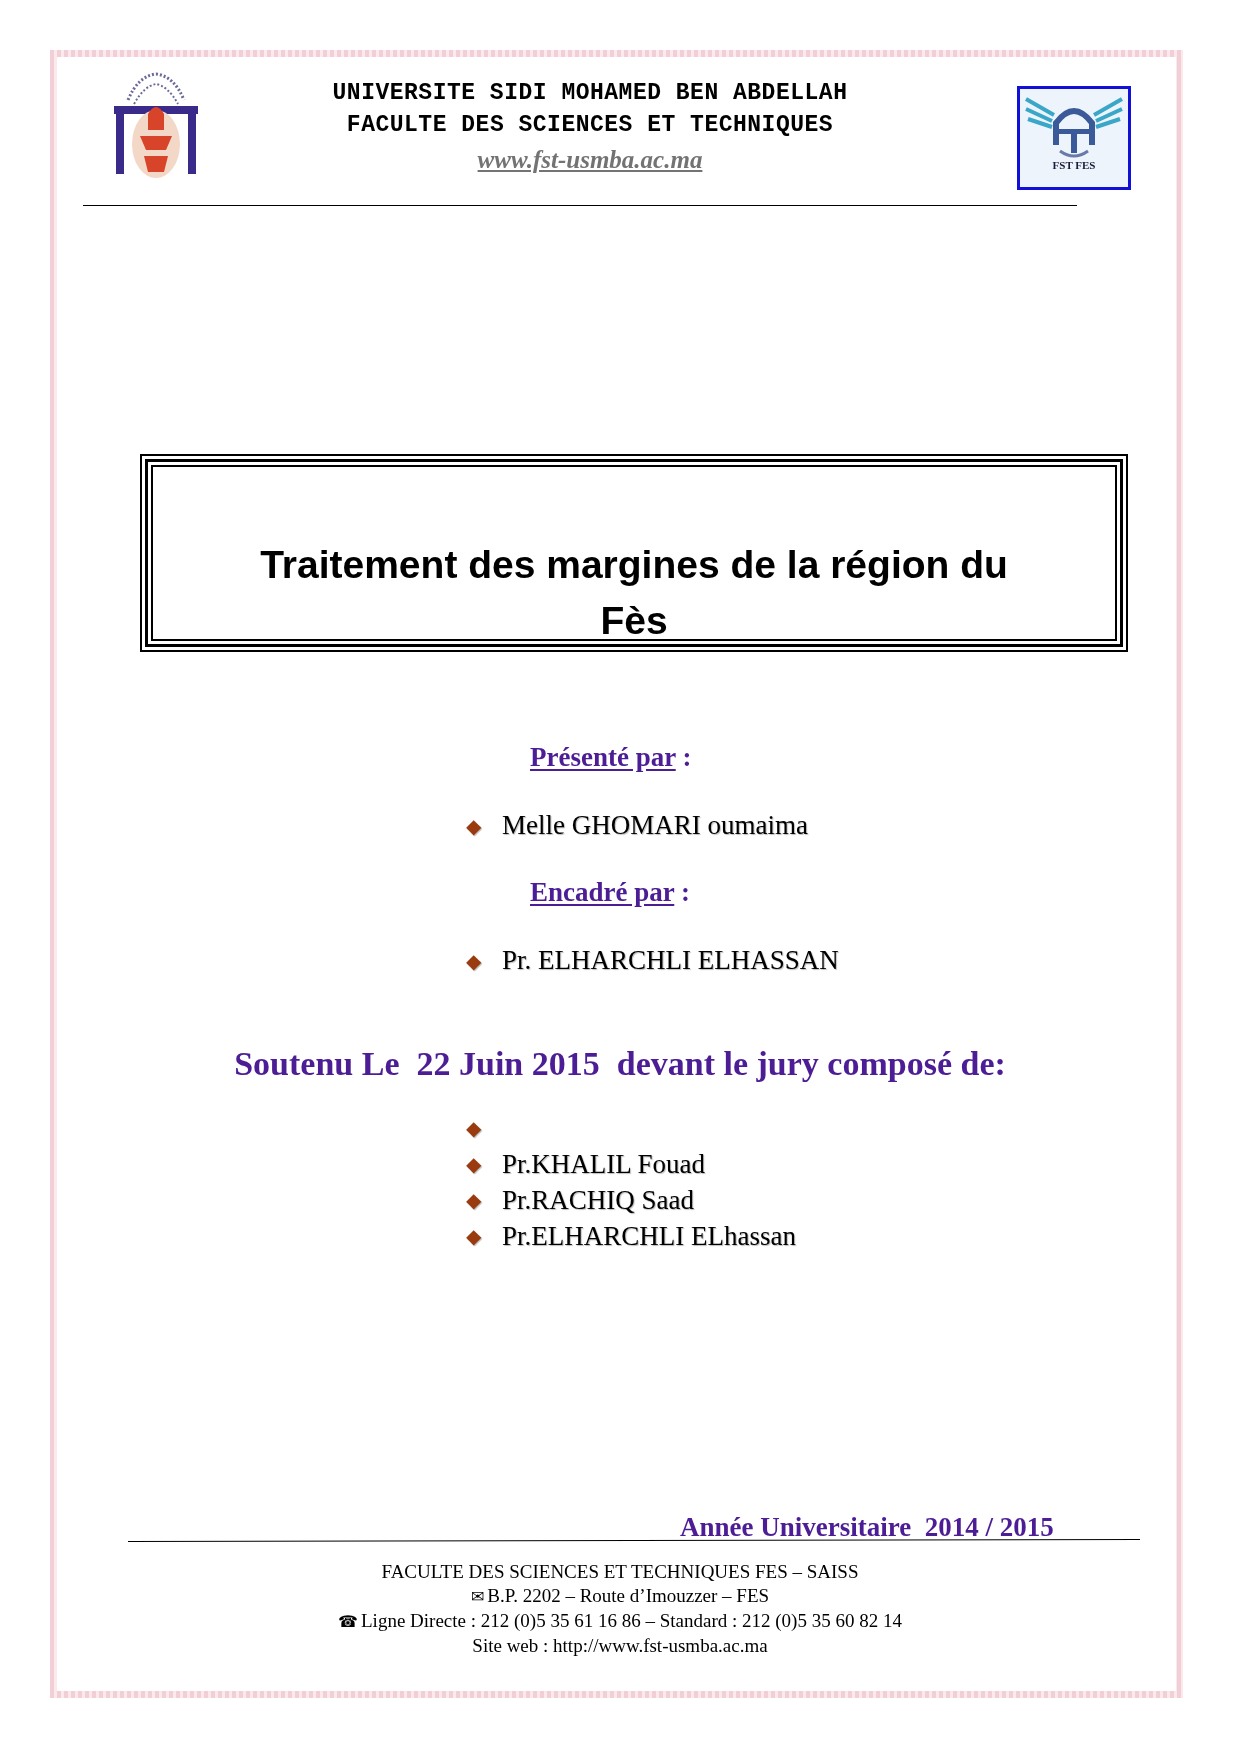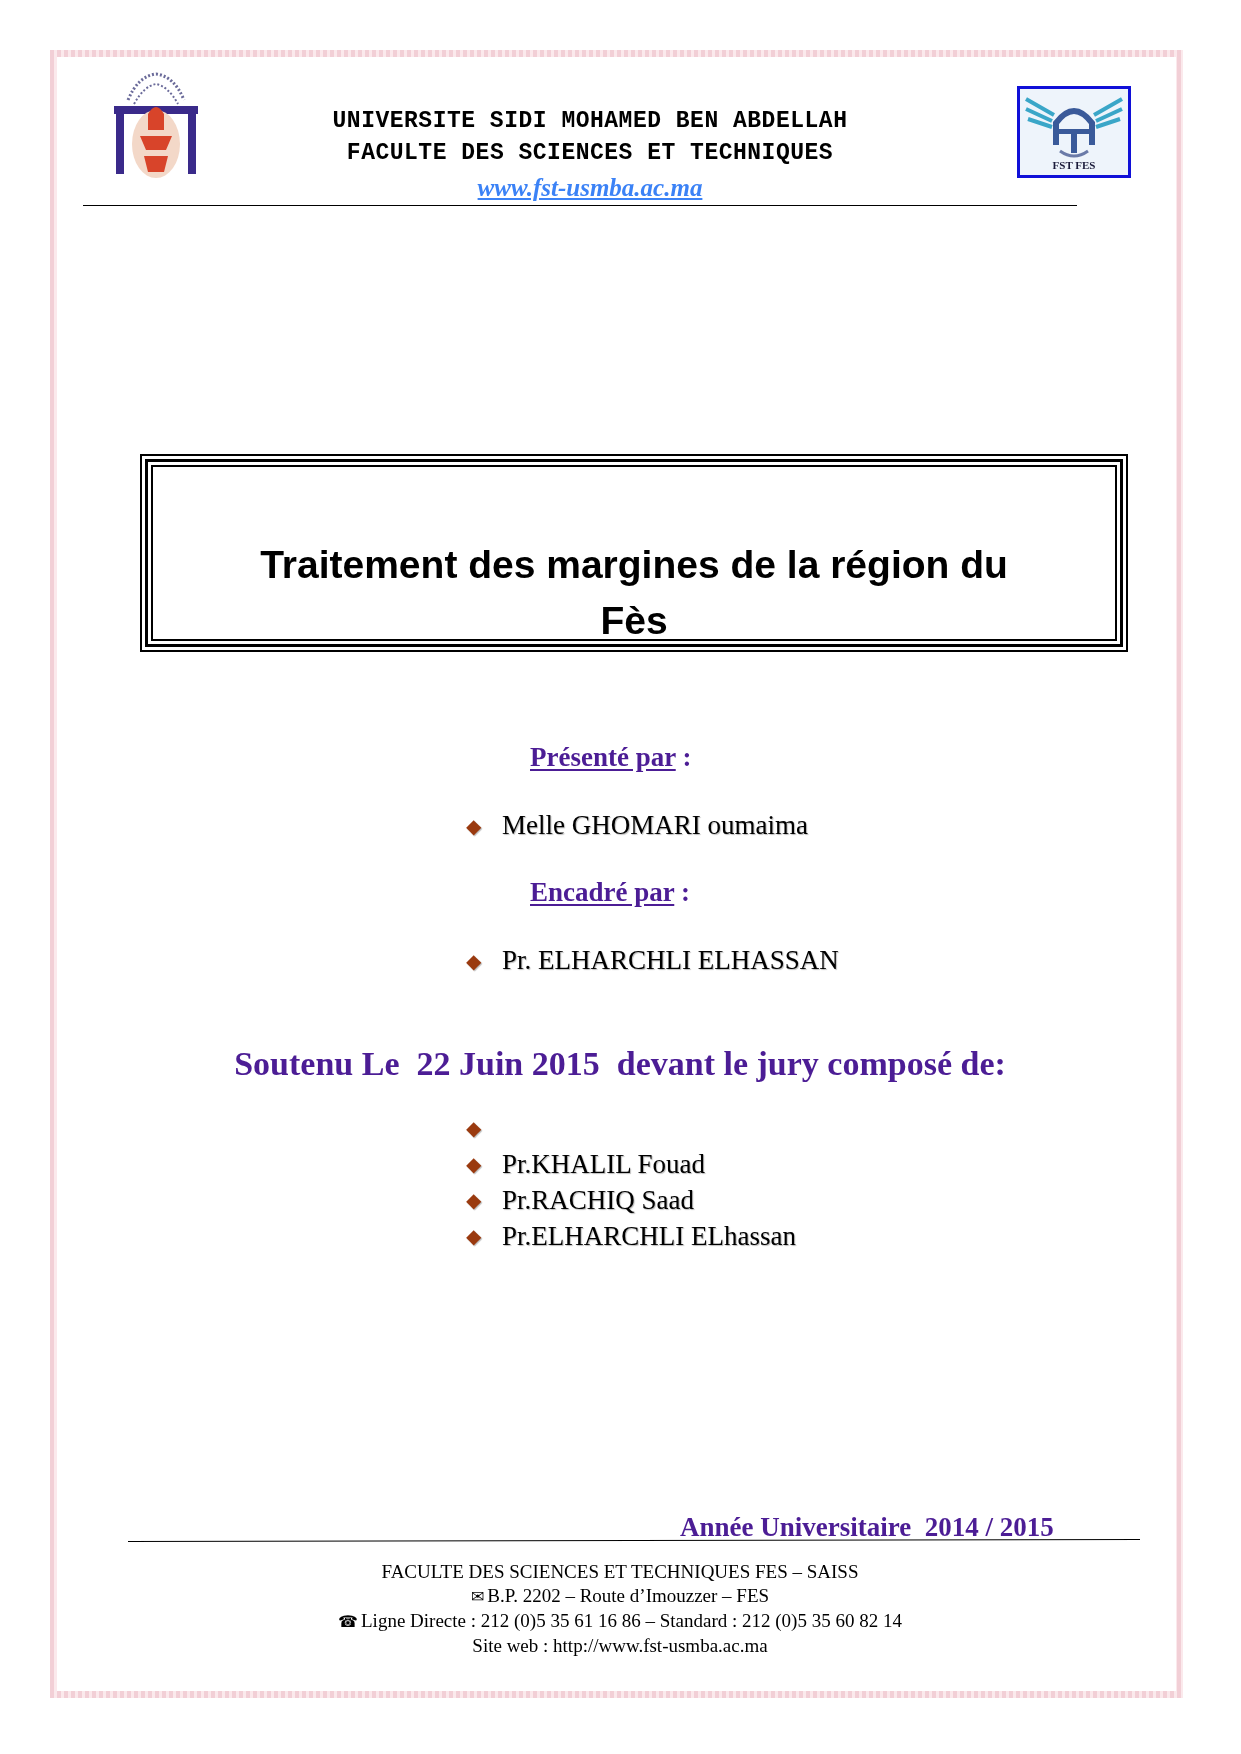--- a/index.html
+++ b/index.html
@@ -6,29 +6,29 @@
   body { width: 1241px; height: 1754px; position: relative; overflow: hidden;
          font-family: "Liberation Serif", "DejaVu Serif", serif; color: #000; }
 
   
   .page-border { position: absolute; left: 50px; top: 50px; width: 1133px; height: 1648px;
     border: 7px solid transparent;
     border-image: repeating-linear-gradient(90deg, #f2cfd6 0 4px, #fbe9ec 4px 7px) 7;
     box-sizing: border-box; }
 
   .abs { position: absolute; }
-  .center { text-align: center; margin-top: 28px; }
+  .center { text-align: center; }
 
   
   .logo-left { left: 108px; top: 70px; width: 96px; height: 112px; }
-  .logo-right { left: 1017px; top: 86px; width: 114px; height: 92px; border: 3px solid #1010d8; box-sizing: border-box; background: #eef4fb; }
+  .logo-right { left: 1017px; top: 86px; width: 114px; height: 104px; border: 3px solid #1010d8; box-sizing: border-box; background: #eef4fb; }
   .hdr-line { font-family: "Liberation Mono", "DejaVu Sans Mono", monospace; font-weight: bold; font-size: 23px; letter-spacing: 0.5px; }
   .hdr1 { left: 230px; top: 80px; width: 720px; }
   .hdr2 { left: 230px; top: 112px; width: 720px; }
-  .hdr-url { left: 230px; top: 146px; width: 720px; font-family: "Liberation Serif", serif; font-style: italic; font-weight: bold; font-size: 25px; color: #3b82f6; text-decoration: underline; }
+  .hdr-url { left: 230px; top: 146px; width: 720px; font-family: "Liberation Serif", serif; font-style: italic; font-weight: bold; font-size: 25px; color: #737373; text-decoration: underline; }
   .hdr-rule { left: 83px; top: 205px; width: 994px; height: 0; border-top: 1.5px solid #000; }
 
   .program { left: 150px; top: 262px; width: 940px; font-weight: bold; font-size: 27px; line-height: 34px; }
 
   
   .title-box { left: 140px; top: 454px; width: 988px; height: 198px; box-sizing: border-box;
     border: 2px solid #000; padding: 3px; }
   .title-box .b2 { width: 100%; height: 100%; box-sizing: border-box; border: 3px solid #000; padding: 3px; }
   .title-box .b3 { width: 100%; height: 100%; box-sizing: border-box; border: 2px solid #000; position: relative; }
   .title-text { position: absolute; left: 0; right: 0; top: 70px; text-align: center;

